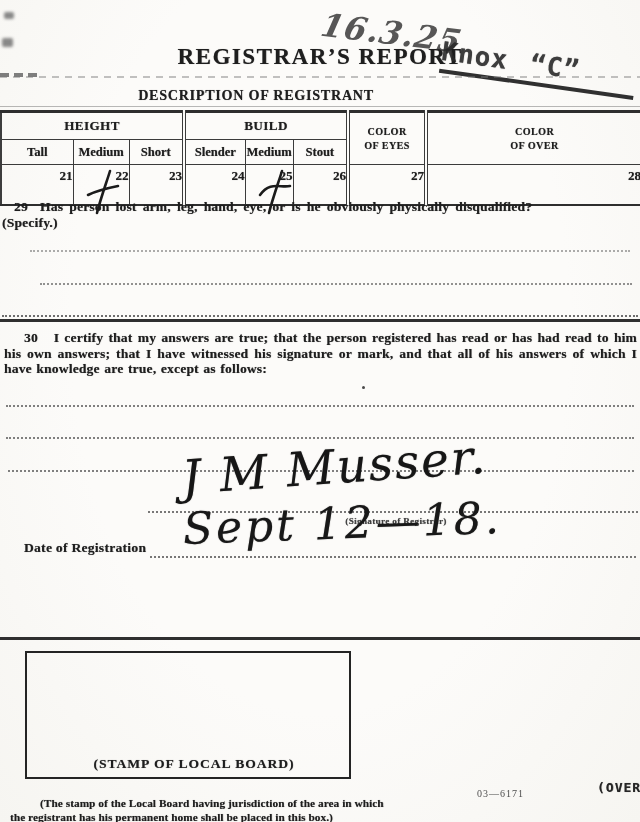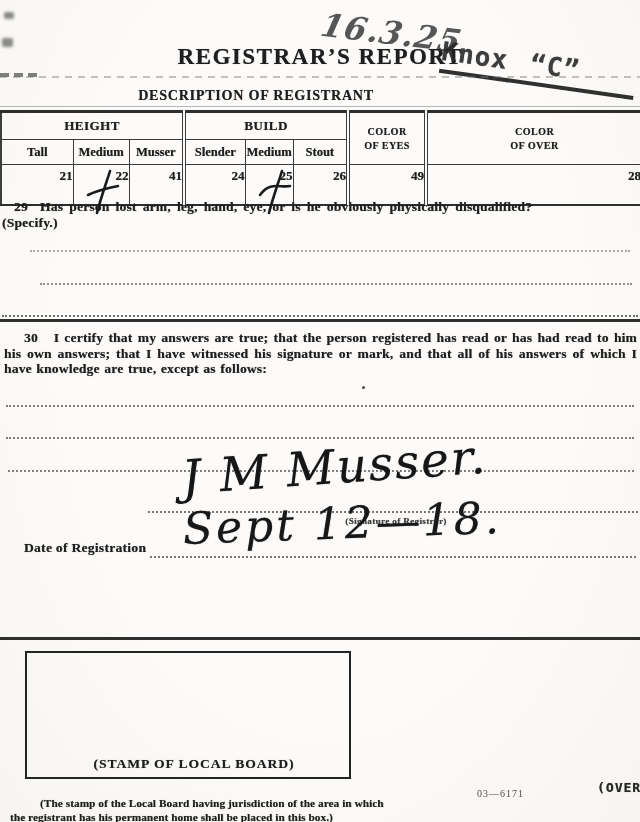--- a/index.html
+++ b/index.html
@@ -142,39 +142,39 @@
           <span class="blk">OF EYES</span>
         </th>
         <th rowspan="2" class="dl hdr2 ink">
           <span class="blk">COLOR</span>
           <span class="blk">OF OVER</span>
         </th>
       </tr>
       <tr class="row-opts">
         <td class="ink">Tall</td>
         <td class="ink">Medium</td>
-        <td class="ink">Musser</td>
+        <td class="ink">Short</td>
         <td class="dl ink">Slender</td>
         <td class="ink">Medium</td>
         <td class="ink">Stout</td>
       </tr>
       <tr class="row-nums">
         <td><span class="ink">21</span></td>
         <td><span class="ink">22</span><svg class="check" width="34" height="46" viewBox="0 0 34 46" style="display: block;">
                 <path d="M24 2 C21 12 15 28 11 44"></path>
                 <path d="M2 26 C12 21 22 19 32 17"></path>
               </svg></td>
-        <td><span class="ink">41</span></td>
+        <td><span class="ink">23</span></td>
         <td class="dl"><span class="ink">24</span></td>
         <td><span class="ink">25</span><svg class="check" width="34" height="46" viewBox="0 0 34 46" style="display: block;">
                 <path d="M24 2 C21 12 15 28 11 44"></path>
                 <path d="M2 26 C12 12 22 19 32 17"></path>
               </svg></td>
         <td><span class="ink">26</span></td>
-        <td class="dl"><span class="ink">49</span></td>
+        <td class="dl"><span class="ink">27</span></td>
         <td class="dl"><span class="ink">28</span></td>
       </tr>
     </tbody>
       </table>
   </div>
 
   <div class="abs q29 ink">
     <span>29</span>&nbsp;
     <span>Has person lost arm, leg, hand, eye, or is he obviously physically disqualified?</span><br>
     <span>(Specify.)</span>

